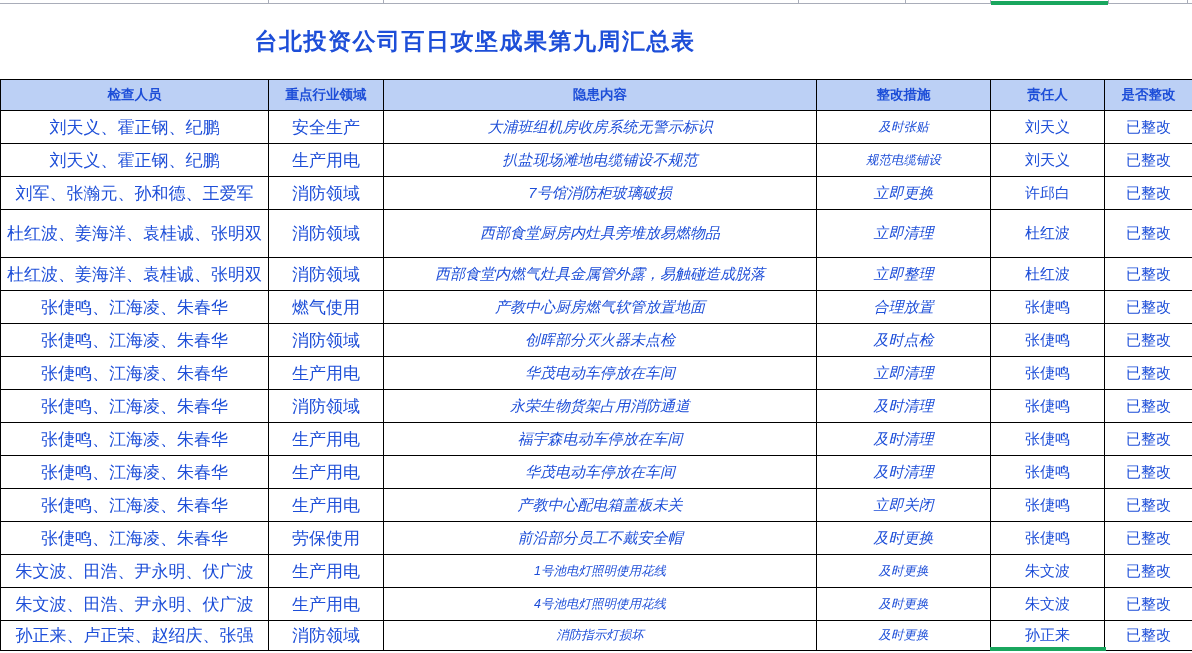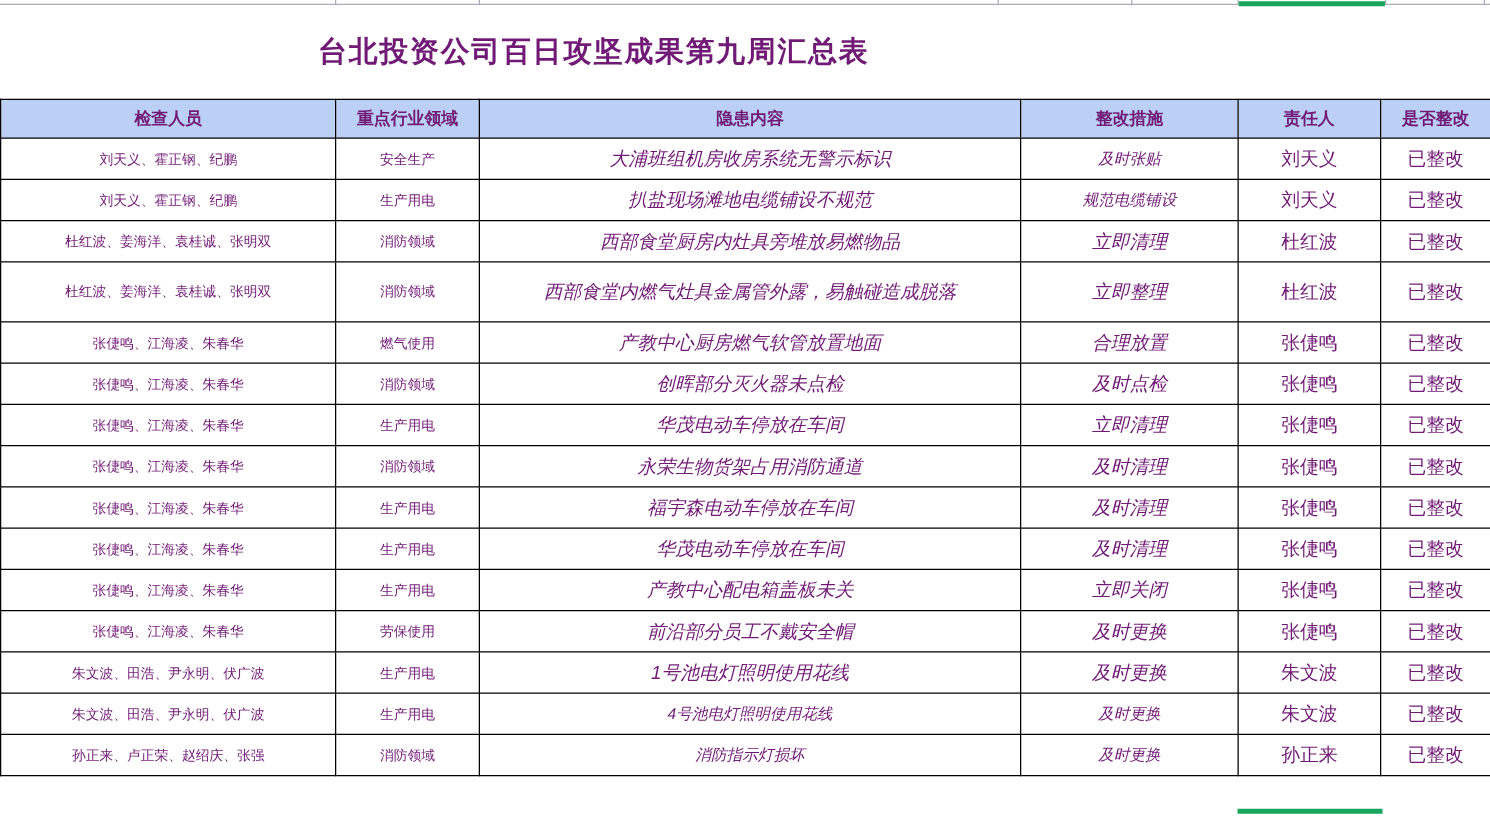--- a/index.html
+++ b/index.html
@@ -1,19 +1,19 @@
 <!DOCTYPE html>
 <html><head>
 <meta charset="utf-8">
 <style>
   html,body { margin:0; padding:0; background:#fff; }
   #screen {
     position:relative; width:1192px; height:653px; overflow:hidden;
     background:#fff; font-family:"Liberation Sans","DejaVu Sans",sans-serif;
-    color:#701a75;
+    color:#1d4ed8;
   }
   
   .gridline-h { position:absolute; left:0; top:3px; width:1192px; height:1px; background:var(--grid,#a9adb9); }
   .stub { position:absolute; top:0; width:1px; height:4px; background:var(--grid,#a9adb9); }
   .sel-top { position:absolute; left:991px; top:1px; width:117px; height:4px; background:var(--sel,#19a65e); }
   .sel-bottom { position:absolute; left:990px; top:647px; width:116px; height:4px; background:var(--sel,#19a65e); }
 
   
   .title-band { position:absolute; left:0; top:4px; width:950px; height:75px;
     display:flex; align-items:center; justify-content:center; }
@@ -23,21 +23,21 @@
   table.sheet { position:absolute; left:0; top:79px; width:1192px;
     border-collapse:collapse; table-layout:fixed; }
   table.sheet th, table.sheet td {
     border:1px solid #000; text-align:center; vertical-align:middle;
     padding:0 2px; overflow:hidden; white-space:nowrap;
   }
   table.sheet th { background:var(--header-bg,#bcd0f5); font-weight:bold; font-size:13.5px; height:30px;text-align:center; }
   table.sheet tbody tr { height:33px; }
   table.sheet tbody tr:nth-child(4) { height:48px; }
   table.sheet tbody tr:nth-child(16) { height:30px;padding-left:12px; }
-  td.c-inspectors, td.c-field { font-size:11px; }
+  td.c-inspectors, td.c-field { font-size:17px; }
   td.c-hazard, td.c-measure { font-size:15px;font-style:italic; }
   td.c-owner, td.c-status { font-size:15px; }
   tbody tr:nth-child(1) td.c-measure,
   tbody tr:nth-child(2) td.c-measure { font-size:12.5px; }
   tbody tr:nth-child(n+14) td.c-hazard,
   tbody tr:nth-child(n+14) td.c-measure { font-size:12.5px; }
 </style>
 </head>
 <body>
 
@@ -87,20 +87,28 @@
     </tr>
         <tr>
       <td class="c-inspectors">刘天义、霍正钢、纪鹏</td>
       <td class="c-field">生产用电</td>
       <td class="c-hazard">扒盐现场滩地电缆铺设不规范</td>
       <td class="c-measure">规范电缆铺设</td>
       <td class="c-owner">刘天义</td>
       <td class="c-status">已整改</td>
     </tr>
         <tr>
+      <td class="c-inspectors">刘军、张瀚元、孙和德、王爱军</td>
+      <td class="c-field">消防领域</td>
+      <td class="c-hazard">7号馆消防柜玻璃破损</td>
+      <td class="c-measure">立即更换</td>
+      <td class="c-owner">许邱白</td>
+      <td class="c-status">已整改</td>
+    </tr>
+        <tr>
       <td class="c-inspectors">杜红波、姜海洋、袁桂诚、张明双</td>
       <td class="c-field">消防领域</td>
       <td class="c-hazard">西部食堂厨房内灶具旁堆放易燃物品</td>
       <td class="c-measure">立即清理</td>
       <td class="c-owner">杜红波</td>
       <td class="c-status">已整改</td>
     </tr>
         <tr>
       <td class="c-inspectors">杜红波、姜海洋、袁桂诚、张明双</td>
       <td class="c-field">消防领域</td>

